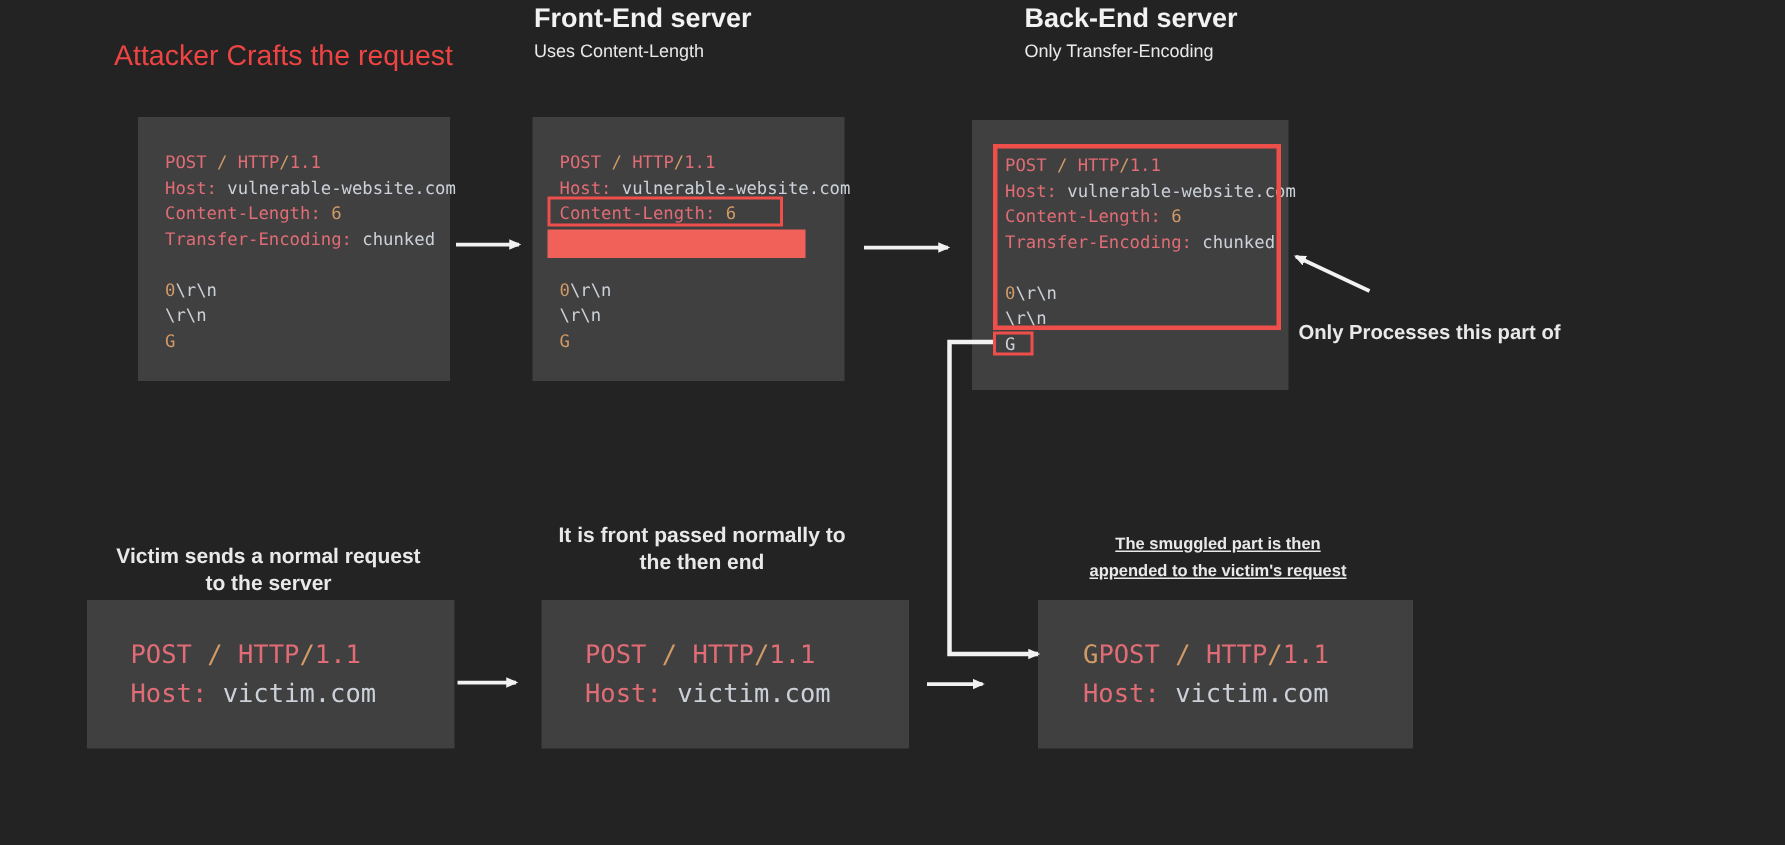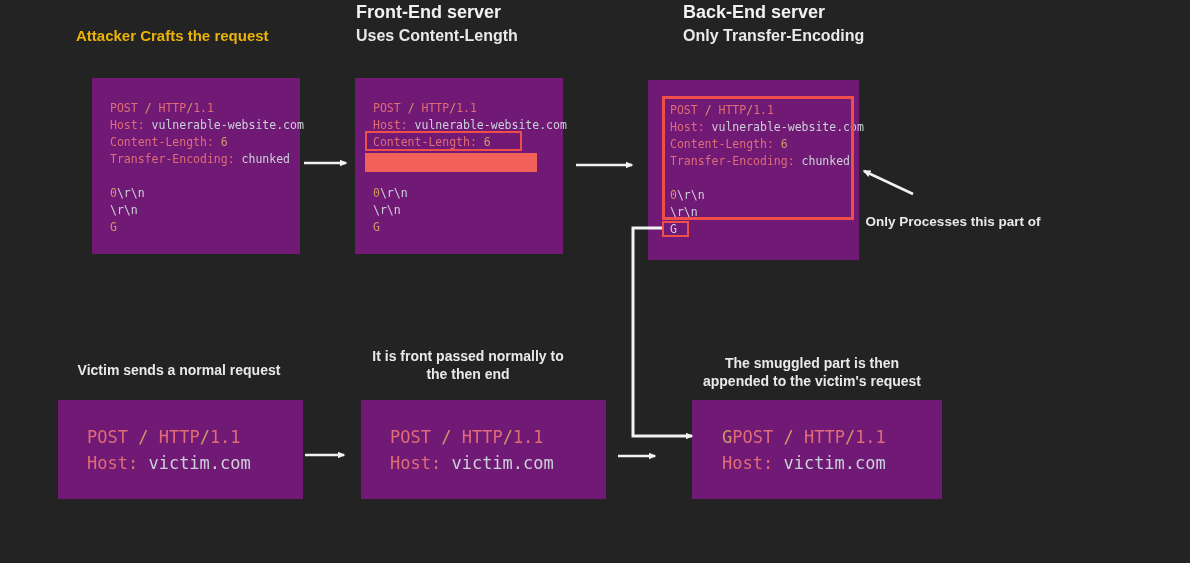--- a/index.html
+++ b/index.html
@@ -5,27 +5,27 @@
   * { margin:0; padding:0; box-sizing:border-box; }
   html,body { background:#232323; }
   #canvas {
     position:relative; width:1190px; height:563px;
     background:#232323; overflow:hidden;
     font-family:"Liberation Sans", sans-serif; color:#ededed;
   }
   
   .hdr { position:absolute; text-align:left; }
   .hdr .t1 { font-size:18px; font-weight:700; color:#f2f2f2; }
-  .hdr .t2 { font-size:16px; font-weight:700; color:#e9e9e9; margin-top:4px; }
-  #hdr-attacker { left:76px; top:27px; width:240px; font-size:15px; font-weight:700; color:#eab308; }
+  .hdr .t2 { font-size:12px; font-weight:400; color:#e9e9e9; margin-top:4px; }
+  #hdr-attacker { left:76px; top:27px; width:240px; font-size:19px; font-weight:400; color:#ef4444; }
   #hdr-frontend { left:356px; top:2px; width:230px; }
   #hdr-backend  { left:683px; top:2px; width:230px; }
   
   .block {
-    position:absolute; background:#701a75;
+    position:absolute; background:#404040;
     font-family:"DejaVu Sans Mono", monospace; font-size:11.5px;
   }
   .block .code-line { height:17px; line-height:17px; white-space:pre; }
   .block.lg { font-size:17px; }
   .block.lg .code-line { height:26px; line-height:26px; }
   #blk-attacker { left:92px;  top:78px; width:208px; height:176px; padding:22px 0 0 18px; }
   #blk-frontend { left:355px; top:78px; width:208px; height:176px; padding:22px 0 0 18px; }
   #blk-backend  { left:648px; top:80px; width:211px; height:180px; padding:22px 0 0 22px; }
   #blk-victim   { left:58px;  top:400px; width:245px; height:99px; padding:24px 0 0 29px; }
   #blk-victim2  { left:361px; top:400px; width:245px; height:99px; padding:24px 0 0 29px; }
@@ -38,21 +38,21 @@
   .overlay { position:absolute; pointer-events:none; }
   #cl-box   { left:10px; top:53px; width:157px; height:20px; border:2px solid #ef4f4a; }
   #te-bar   { left:10px; top:75px; width:172px; height:19px; background:#f2605a; }
   #main-box { left:14px; top:16px; width:192px; height:124px; border:3px solid #ef4f4a; }
   #g-box    { left:14px; top:141px; width:27px;  height:16px; border:2px solid #ef4f4a; }
   
   .lbl { position:absolute; text-align:center; font-weight:700; font-size:14px;
          color:#e9e9e9; line-height:18px; }
   #lbl-victim   { left:59px;  top:361px; width:240px; }
   #lbl-passed   { left:348px; top:347px; width:240px; }
-  #lbl-smuggled { left:687px; top:354px; width:250px; font-size:14px; }
+  #lbl-smuggled { left:687px; top:354px; width:250px; font-size:11px;text-decoration:underline; }
   #lbl-only     { left:853px; top:213px; width:200px; font-size:13.5px; }
   
   #arrows { position:absolute; left:0; top:0; width:1190px; height:563px; pointer-events:none; }
 </style>
 </head>
 <body>
 
 <div id="canvas">
 
   <div class="hdr" id="hdr-attacker">Attacker Crafts the request</div>
@@ -104,20 +104,21 @@
   <div class="block" style="background:none;left:648px;top:80px;width:211px;height:180px">
     <div class="overlay" id="main-box"></div>
     <div class="overlay" id="g-box"></div>
   </div>
 
   <div class="lbl" id="lbl-only">
     <div>Only Processes this part of</div>
   </div>
   <div class="lbl" id="lbl-victim">
     <div>Victim sends a normal request</div>
+    <div>to the server</div>
   </div>
   <div class="lbl" id="lbl-passed">
     <div>It is front passed normally to</div>
     <div>the then end</div>
   </div>
   <div class="lbl" id="lbl-smuggled">
     <div>The smuggled part is then</div>
     <div>appended to the victim's request</div>
   </div>
 

